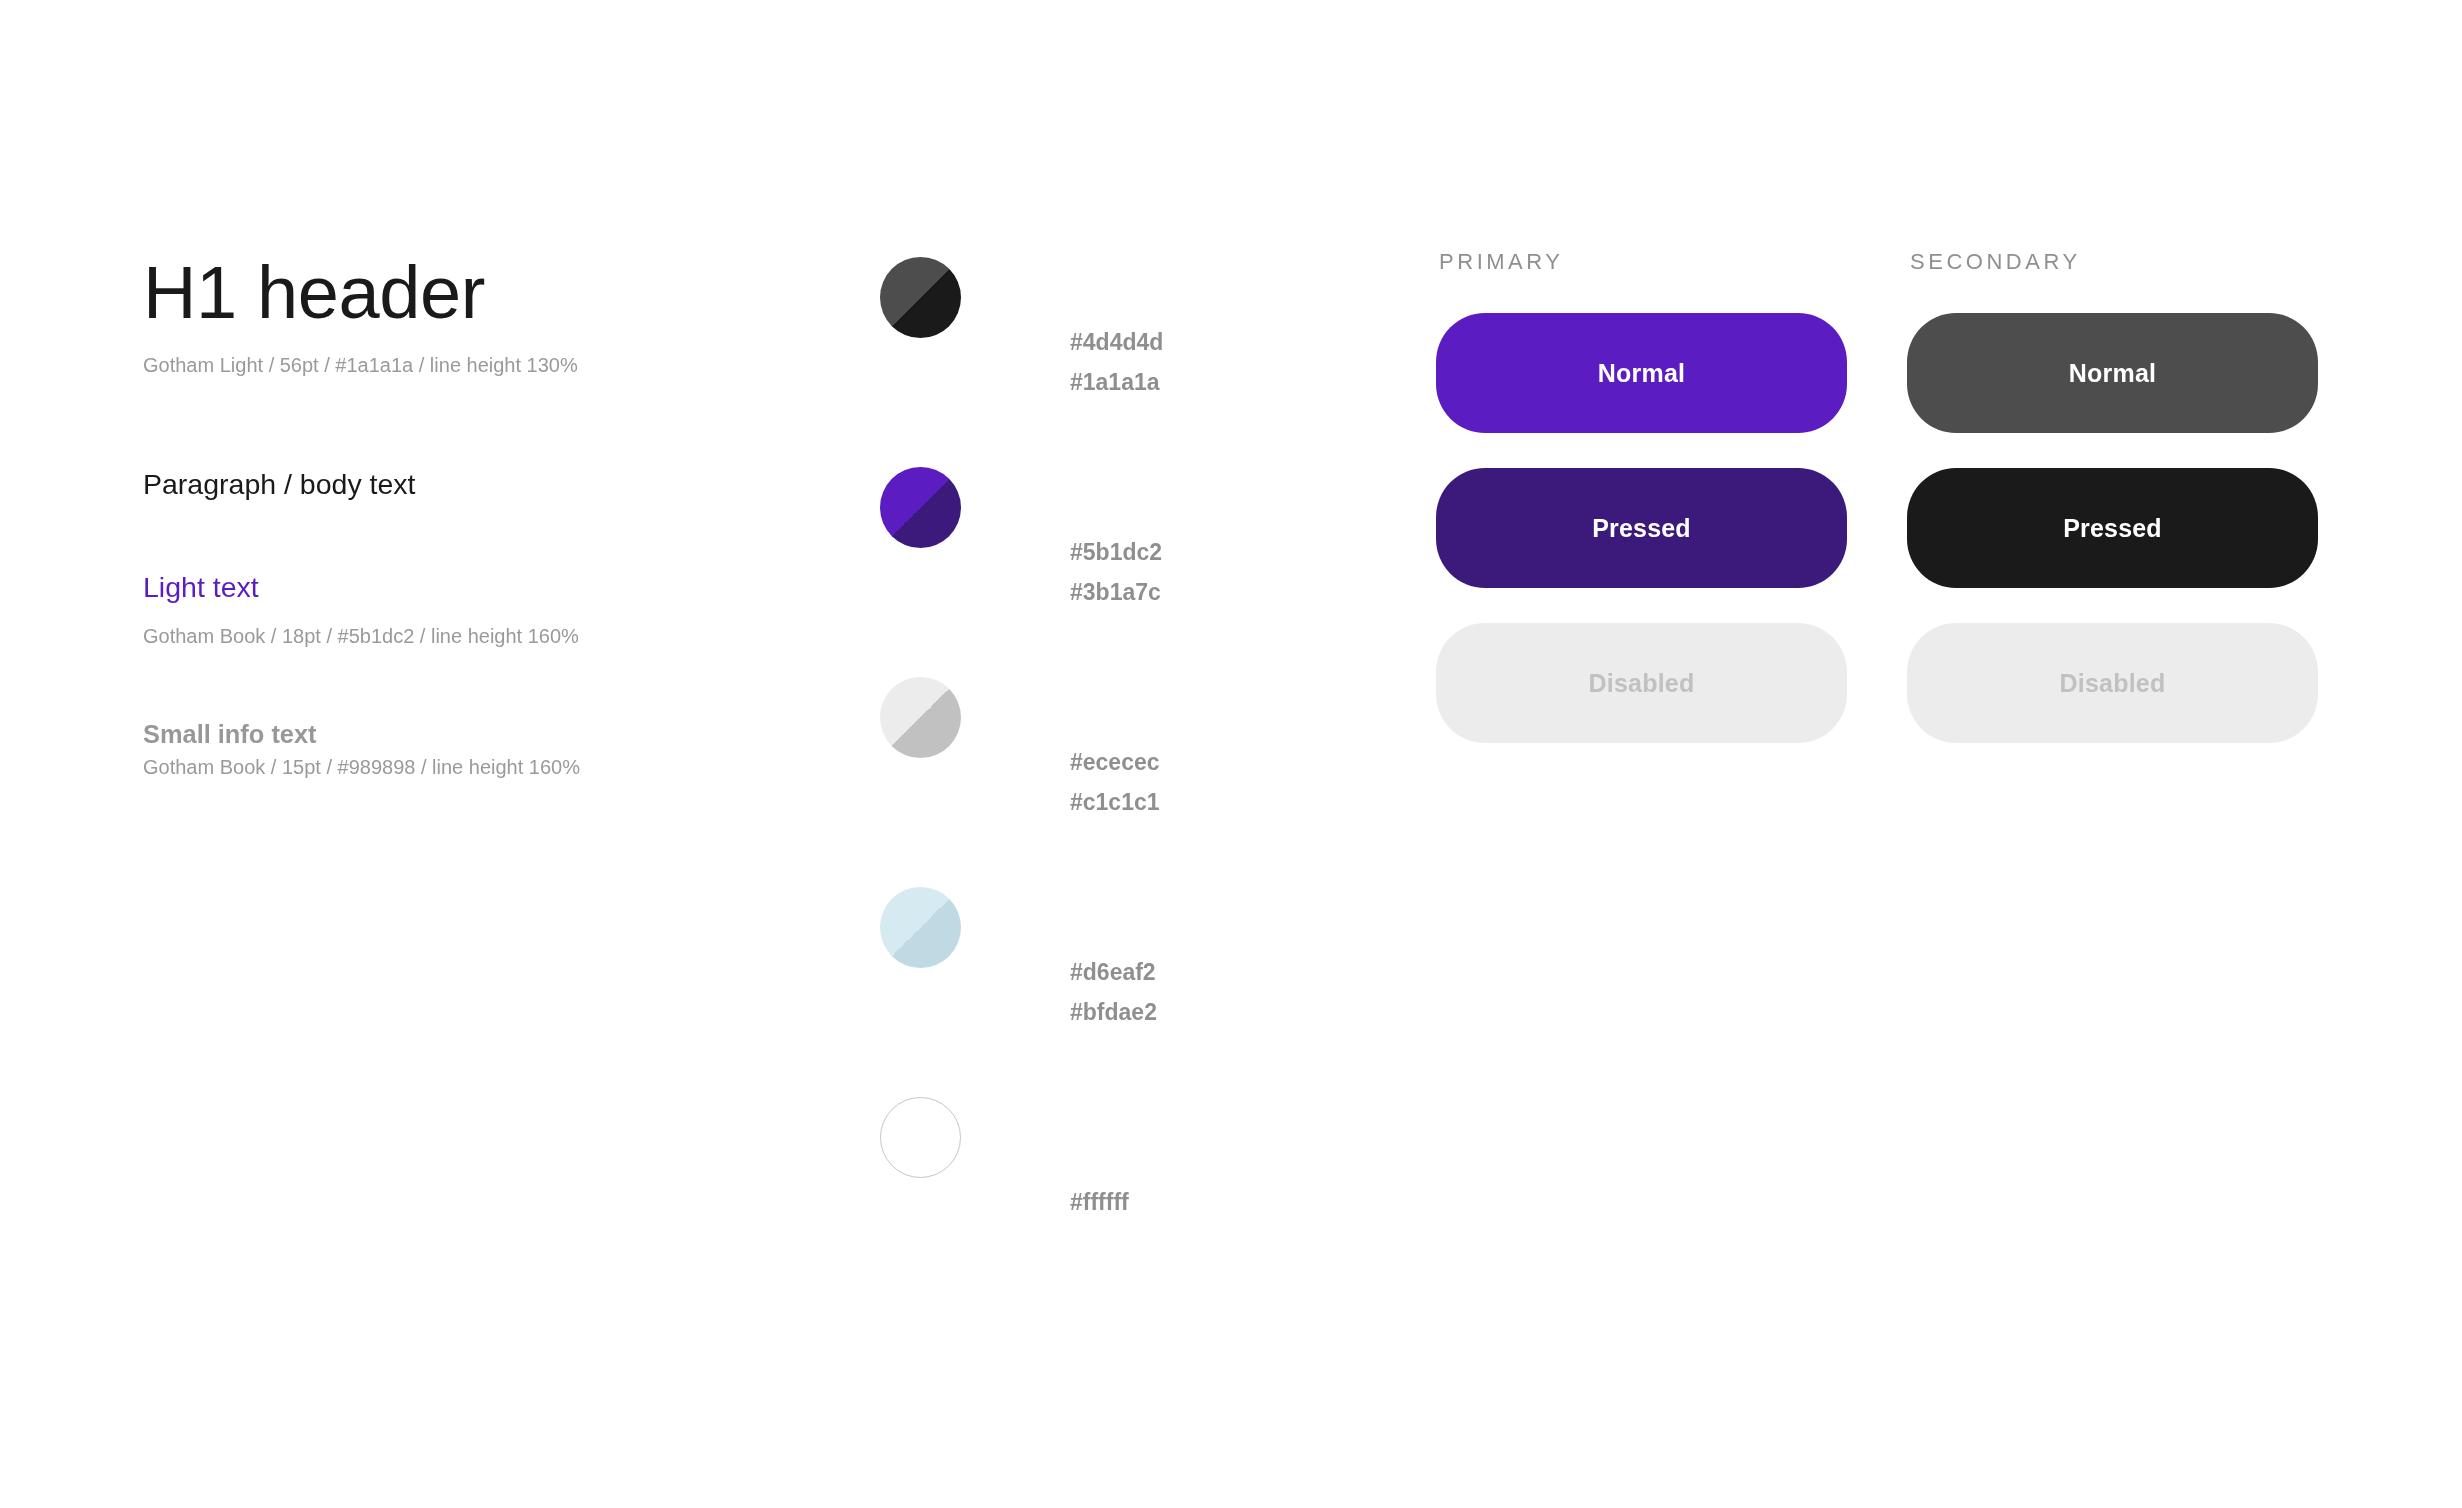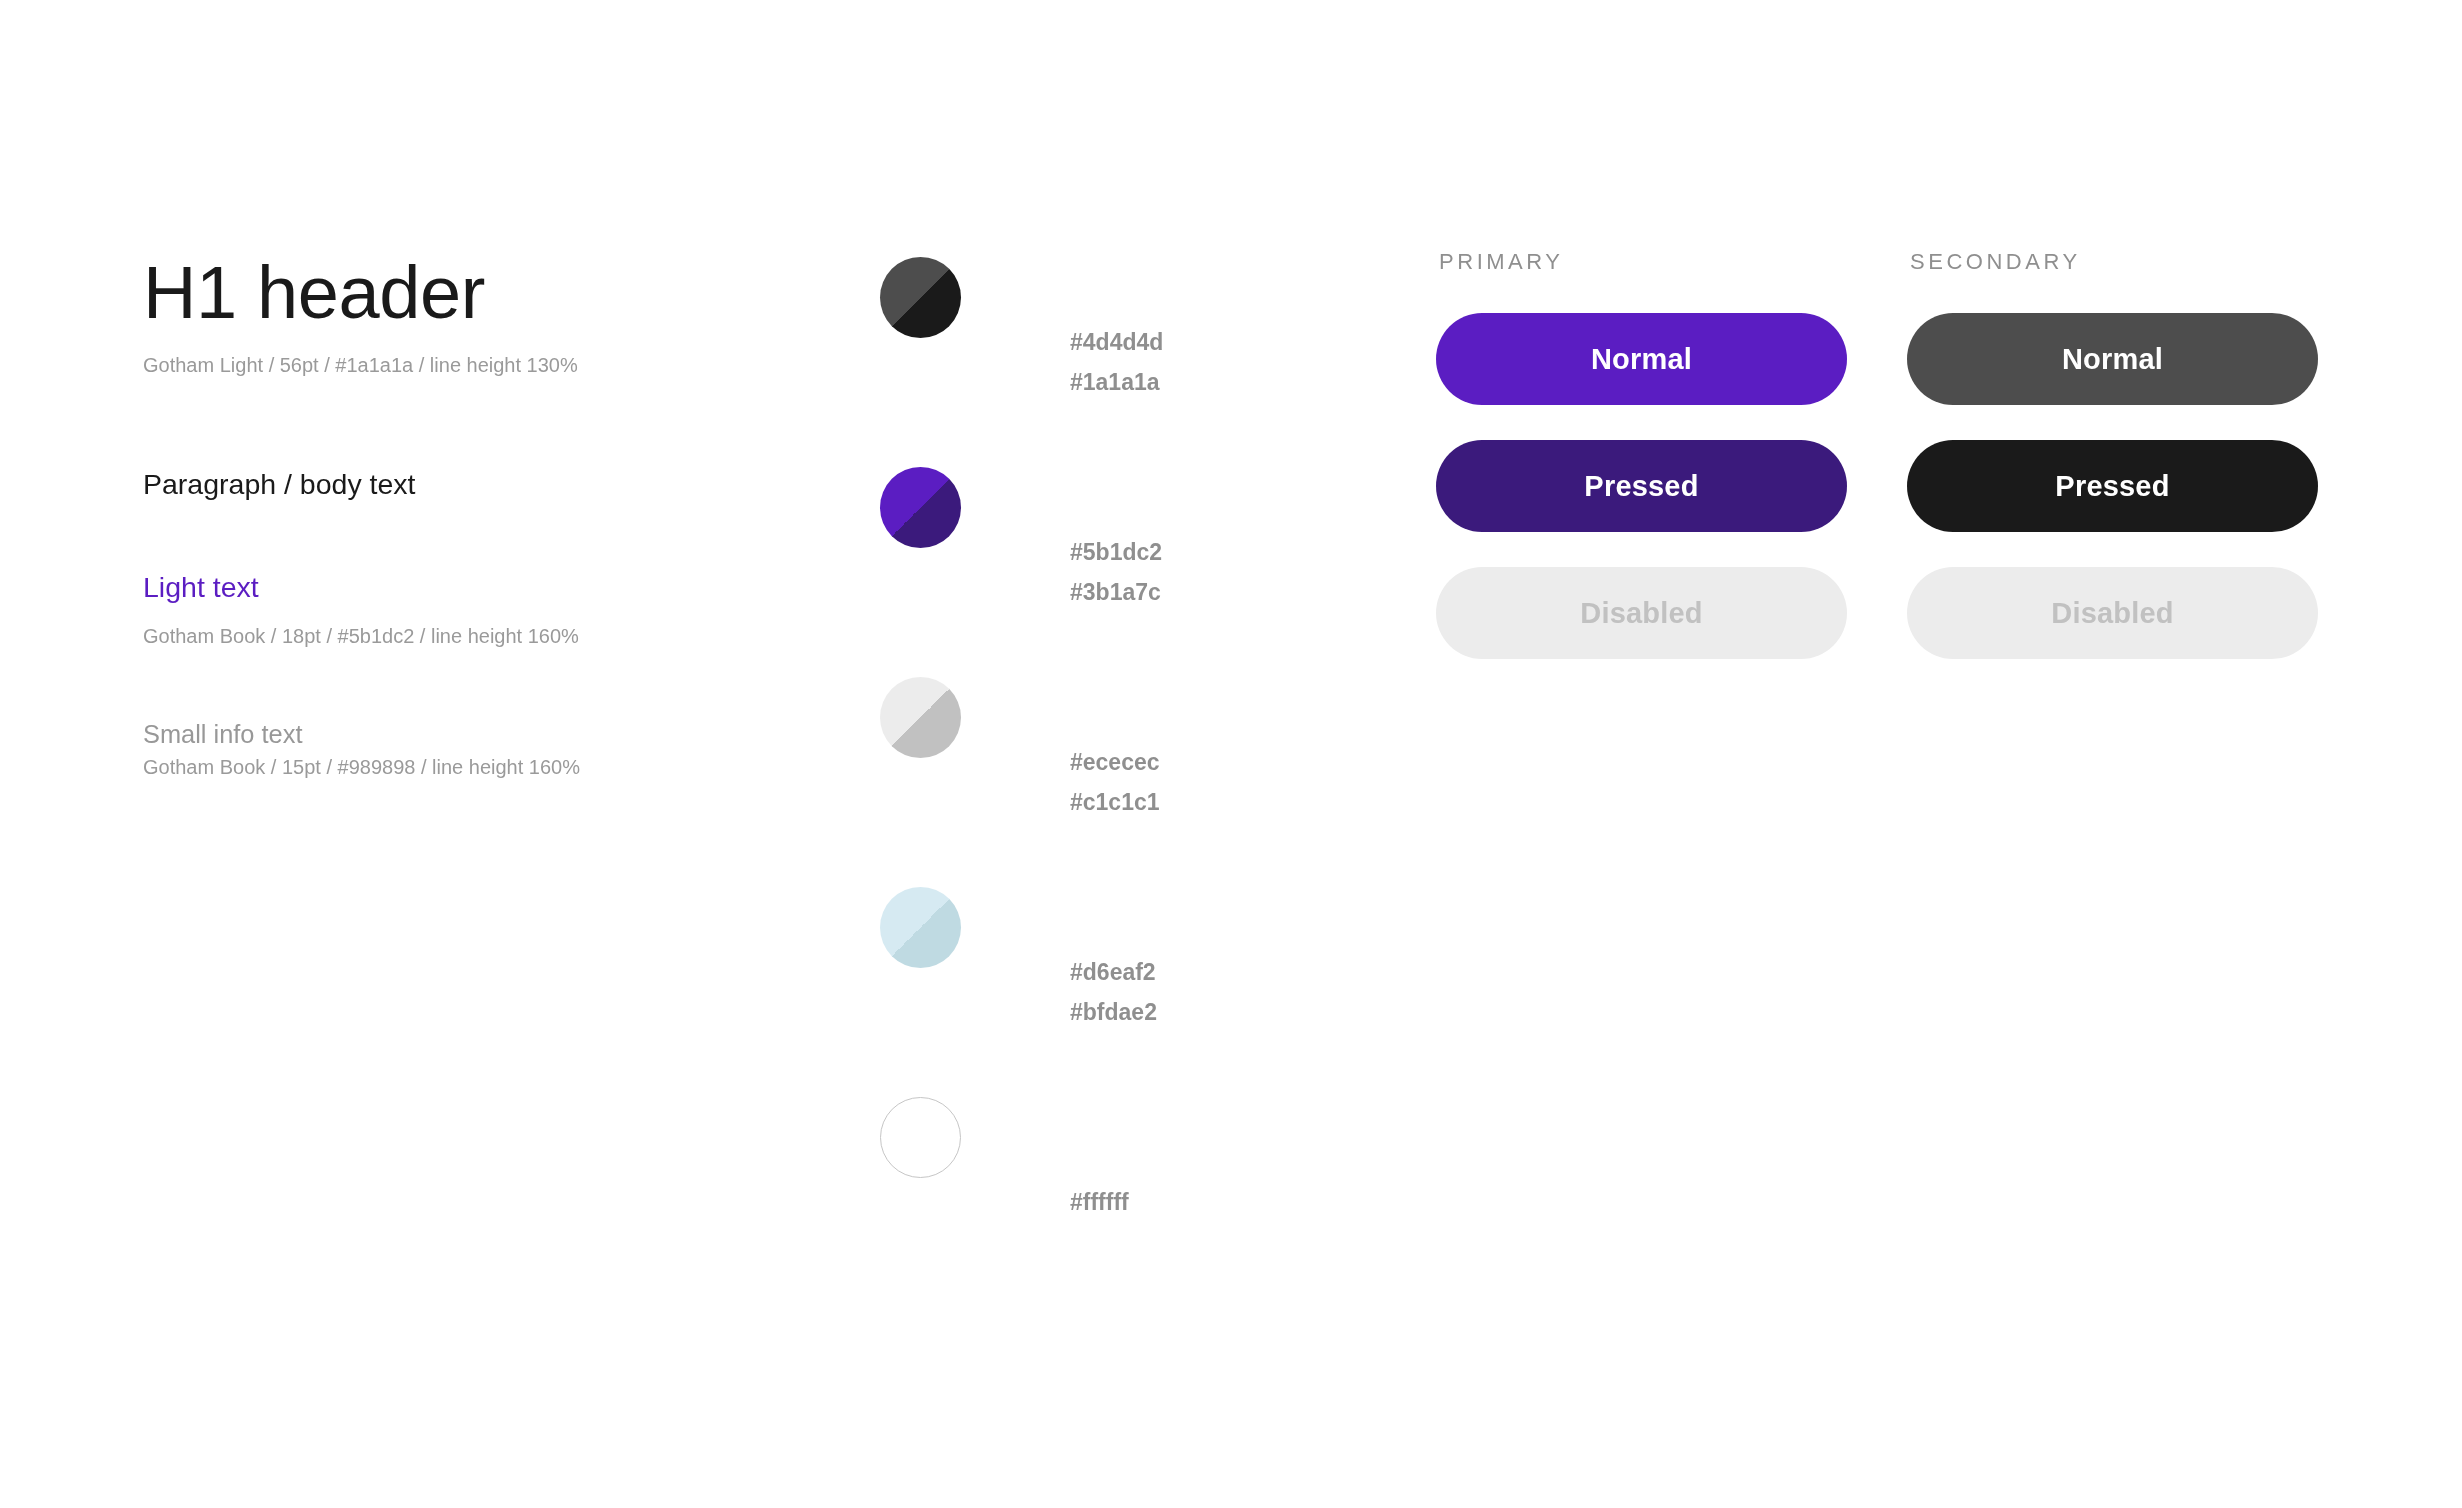--- a/index.html
+++ b/index.html
@@ -69,21 +69,21 @@
     margin: 0;
     white-space: nowrap;
     text-decoration: none;
     display: inline-block;
   }
   .link-spec { margin-top: 14px; }
 
   .small-block { margin-top: 66px; }
   .small-sample {
     font-size: 25.4px;
-    font-weight: 400;
+    font-weight: 700;
     color: #989898;
     line-height: 1.3;
     margin: 0;
     white-space: nowrap;
   }
   .small-spec { }
 
   
   .swatch-col {
     position: absolute;
@@ -138,26 +138,26 @@
     line-height: 1;
     margin: 0 0 40px 3.1px;
     white-space: nowrap;
   }
 
   .btn {
     display: flex;
     align-items: center;
     justify-content: center;
     width: 411px;
-    height: 92px;
+    height: 120px;
     border: none;
     border-radius: 49px;
     box-sizing: border-box;
     font-family: "Liberation Sans", sans-serif;
-    font-size: 29px;
+    font-size: 25px;
     font-weight: 700;
     letter-spacing: 0.2px;
     padding: 0;
     margin-bottom: 35px;
   }
   .btn:last-child { margin-bottom: 0; text-align: center; }
 
   .btn-primary-normal   { background: #5b1dc2; color: #ffffff; }
   .btn-primary-pressed  { background: #3b1a7c; color: #ffffff; }
   .btn-secondary-normal  { background: #4d4d4d; color: #ffffff; }

